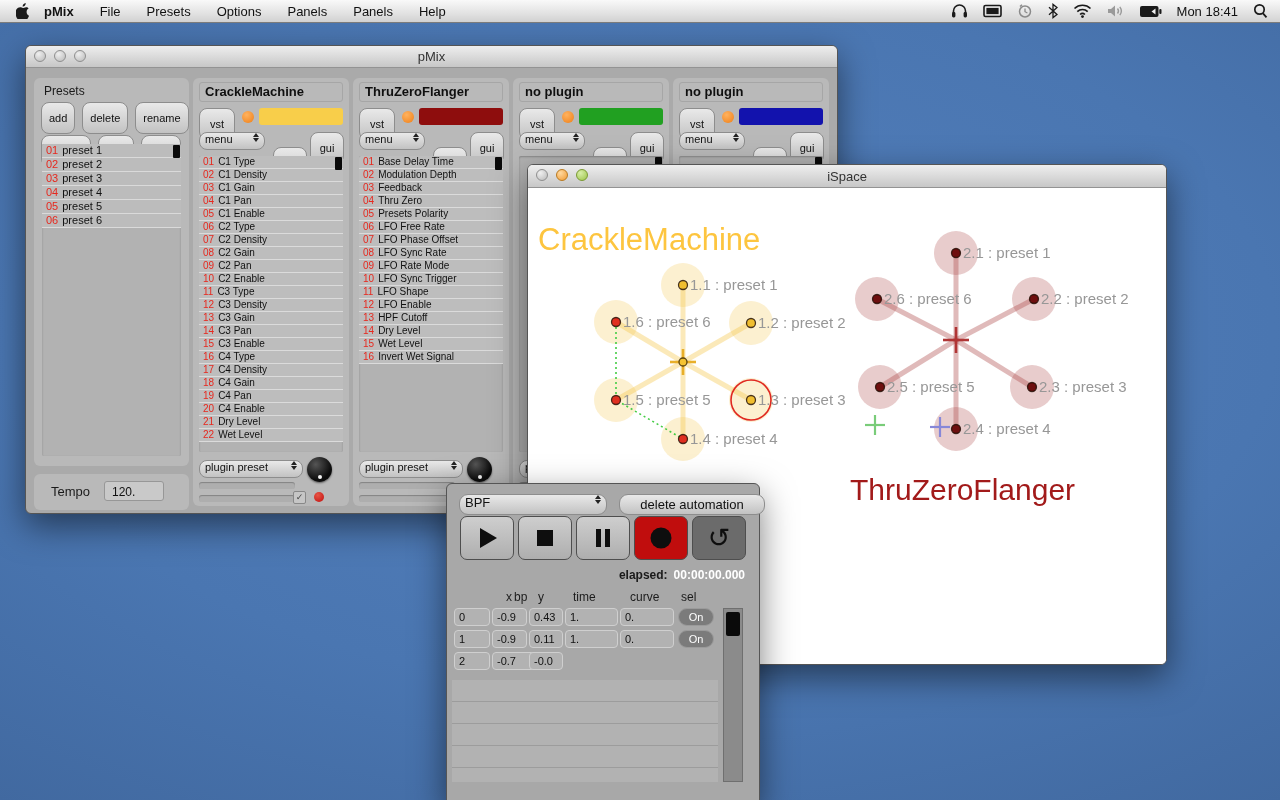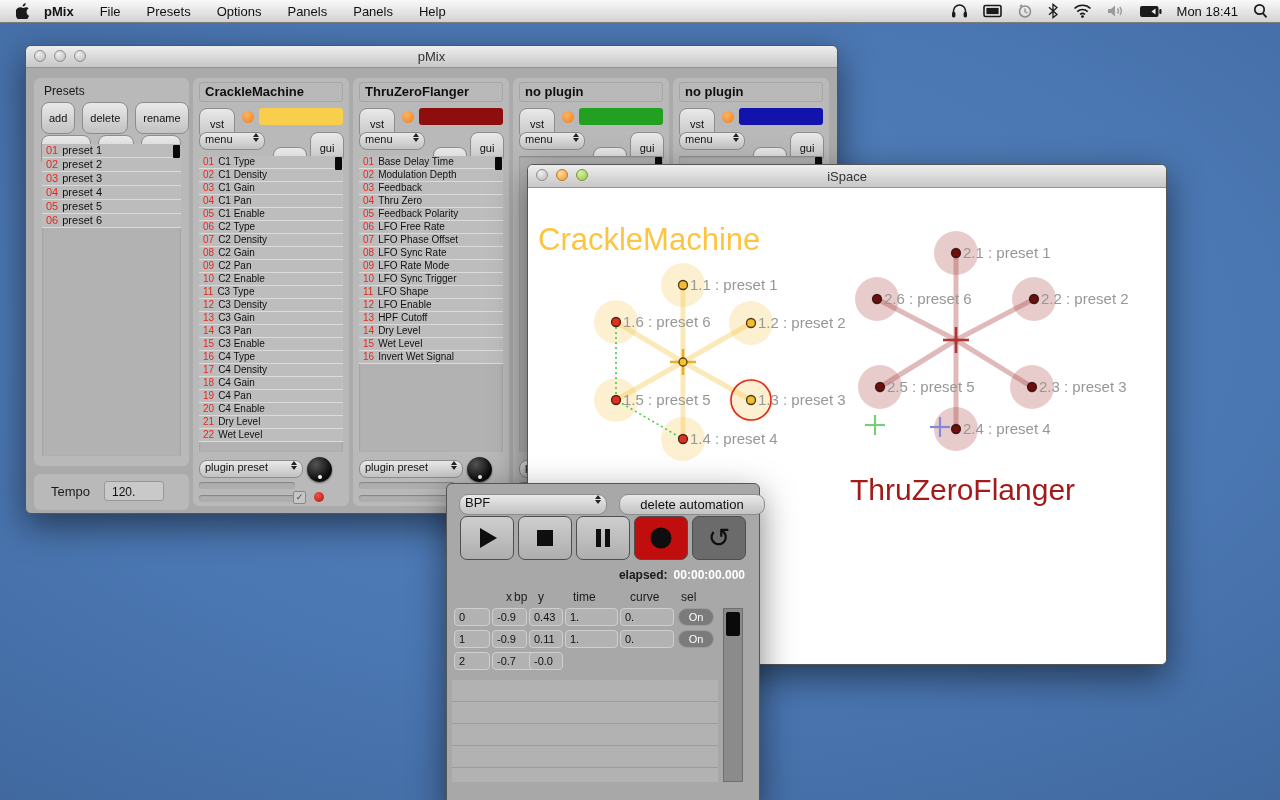--- a/index.html
+++ b/index.html
@@ -305,21 +305,21 @@
               <i class="down"></i>
             </span>
           </div>
           <button class="sbtn rnd-btn">rnd</button>
           <button class="sbtn gui-btn">gui</button>
           <div class="listbox param-list">
             <div class="lrow"><span class="num">01</span><span>Base Delay Time</span></div>
             <div class="lrow"><span class="num">02</span><span>Modulation Depth</span></div>
             <div class="lrow"><span class="num">03</span><span>Feedback</span></div>
             <div class="lrow"><span class="num">04</span><span>Thru Zero</span></div>
-            <div class="lrow"><span class="num">05</span><span>Feedback Polarity</span></div>
+            <div class="lrow"><span class="num">05</span><span>Presets Polarity</span></div>
             <div class="lrow"><span class="num">06</span><span>LFO Free Rate</span></div>
             <div class="lrow"><span class="num">07</span><span>LFO Phase Offset</span></div>
             <div class="lrow"><span class="num">08</span><span>LFO Sync Rate</span></div>
             <div class="lrow"><span class="num">09</span><span>LFO Rate Mode</span></div>
             <div class="lrow"><span class="num">10</span><span>LFO Sync Trigger</span></div>
             <div class="lrow"><span class="num">11</span><span>LFO Shape</span></div>
             <div class="lrow"><span class="num">12</span><span>LFO Enable</span></div>
             <div class="lrow"><span class="num">13</span><span>HPF Cutoff</span></div>
             <div class="lrow"><span class="num">14</span><span>Dry Level</span></div>
             <div class="lrow"><span class="num">15</span><span>Wet Level</span></div>

